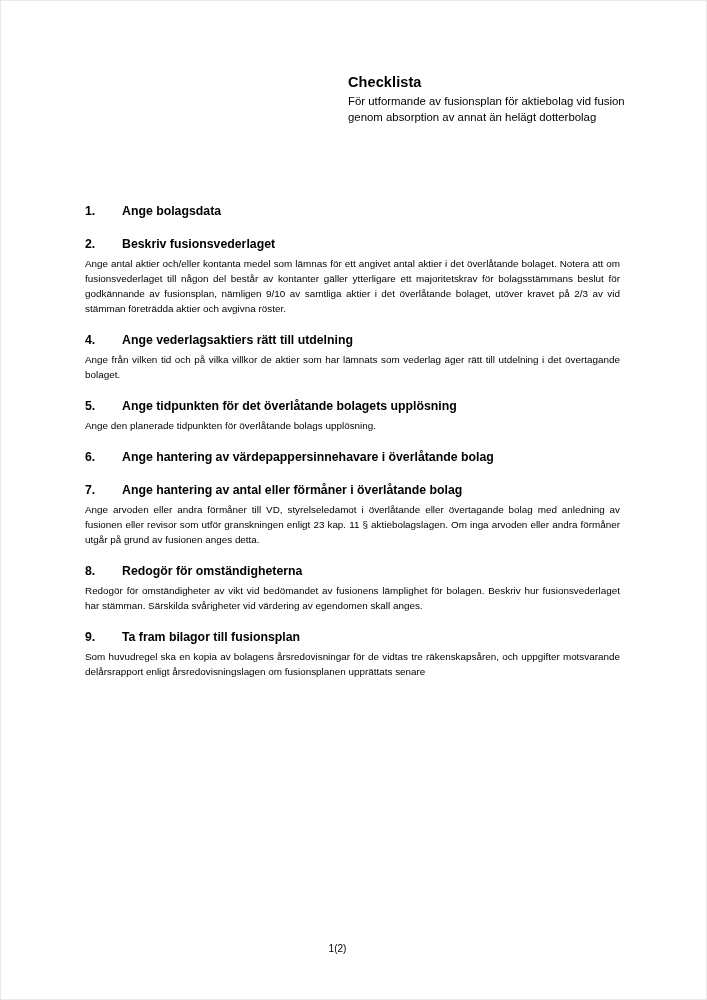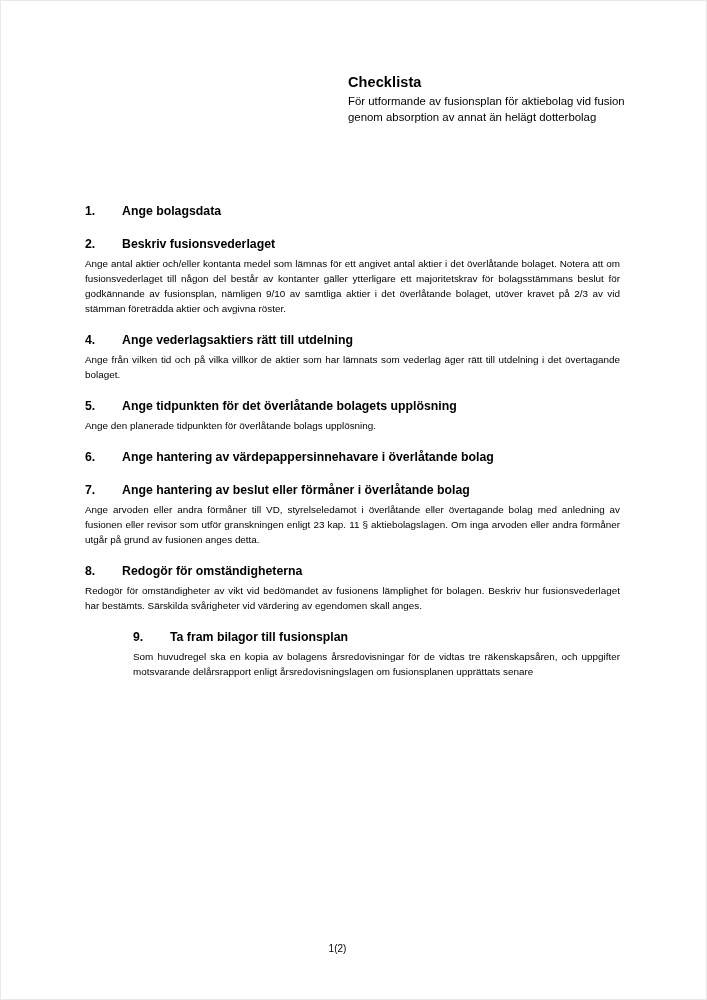--- a/index.html
+++ b/index.html
@@ -55,21 +55,20 @@
     left: 85px;
     top: 204px;
     width: 535px;
   }
 
   .section {
     margin-bottom: 17px;
   }
   .section:last-child {
     margin-bottom: 0;
-    margin-left: 48px;
   }
   .sec-head {
     display: block;
     font-size: 12.3px;
     font-weight: bold;
     line-height: 1.3;
     margin: 0 0 3px 0;
     white-space: nowrap;
   }
   .sec-num {
@@ -138,30 +137,30 @@
     </div>
 
     <div class="section">
       <div class="sec-head">
         <span class="sec-num">6.</span><span class="sec-title">Ange hantering av värdepappersinnehavare i överlåtande bolag</span>
       </div>
     </div>
 
     <div class="section">
       <div class="sec-head">
-        <span class="sec-num">7.</span><span class="sec-title">Ange hantering av beslut eller förmåner i överlåtande bolag</span>
+        <span class="sec-num">7.</span><span class="sec-title">Ange hantering av antal eller förmåner i överlåtande bolag</span>
       </div>
       <p class="sec-body">Ange arvoden eller andra förmåner till VD, styrelseledamot i överlåtande eller övertagande bolag med anledning av fusionen eller revisor som utför granskningen enligt 23 kap. 11 § aktiebolagslagen. Om inga arvoden eller andra förmåner utgår på grund av fusionen anges detta.</p>
     </div>
 
     <div class="section">
       <div class="sec-head">
         <span class="sec-num">8.</span><span class="sec-title">Redogör för omständigheterna</span>
       </div>
-      <p class="sec-body">Redogör för omständigheter av vikt vid bedömandet av fusionens lämplighet för bolagen. Beskriv hur fusionsvederlaget har bestämts. Särskilda svårigheter vid värdering av egendomen skall anges.</p>
+      <p class="sec-body">Redogör för omständigheter av vikt vid bedömandet av fusionens lämplighet för bolagen. Beskriv hur fusionsvederlaget har stämman. Särskilda svårigheter vid värdering av egendomen skall anges.</p>
     </div>
 
     <div class="section">
       <div class="sec-head">
         <span class="sec-num">9.</span><span class="sec-title">Ta fram bilagor till fusionsplan</span>
       </div>
       <p class="sec-body">Som huvudregel ska en kopia av bolagens årsredovisningar för de vidtas tre räkenskapsåren, och uppgifter motsvarande delårsrapport enligt årsredovisningslagen om fusionsplanen upprättats senare</p>
     </div>
 
   </div>

